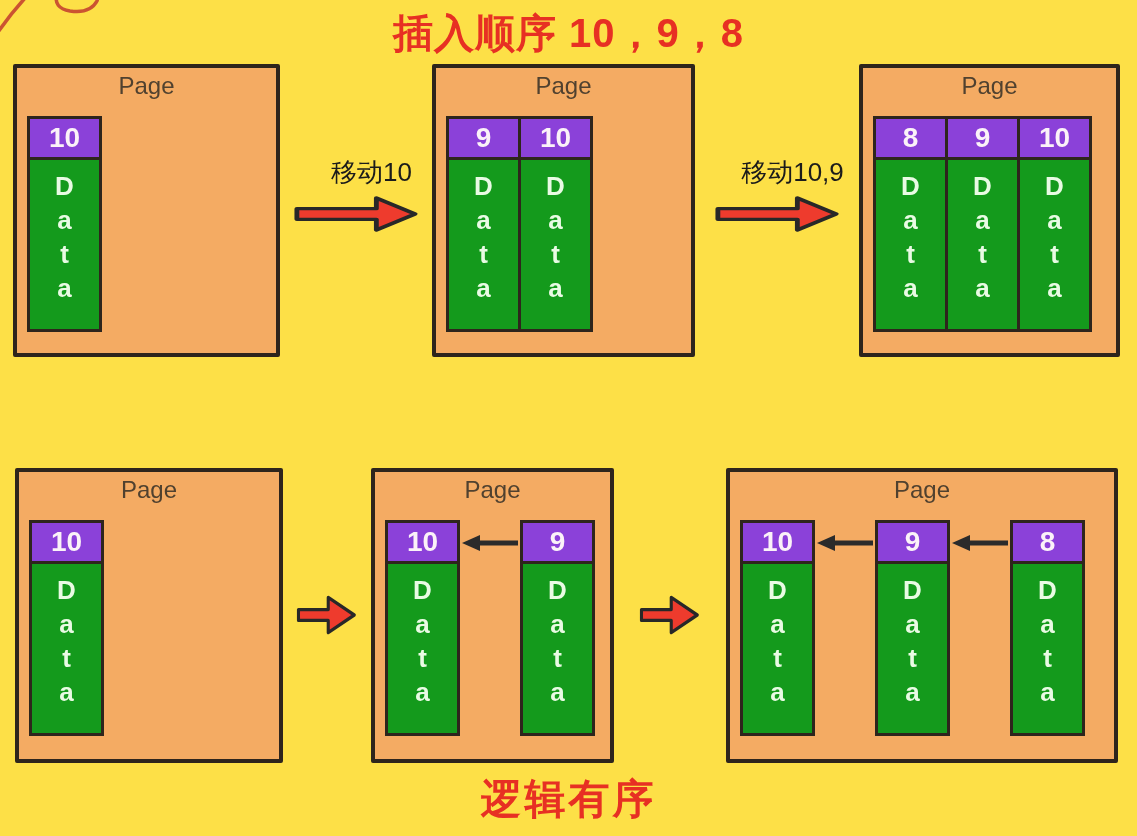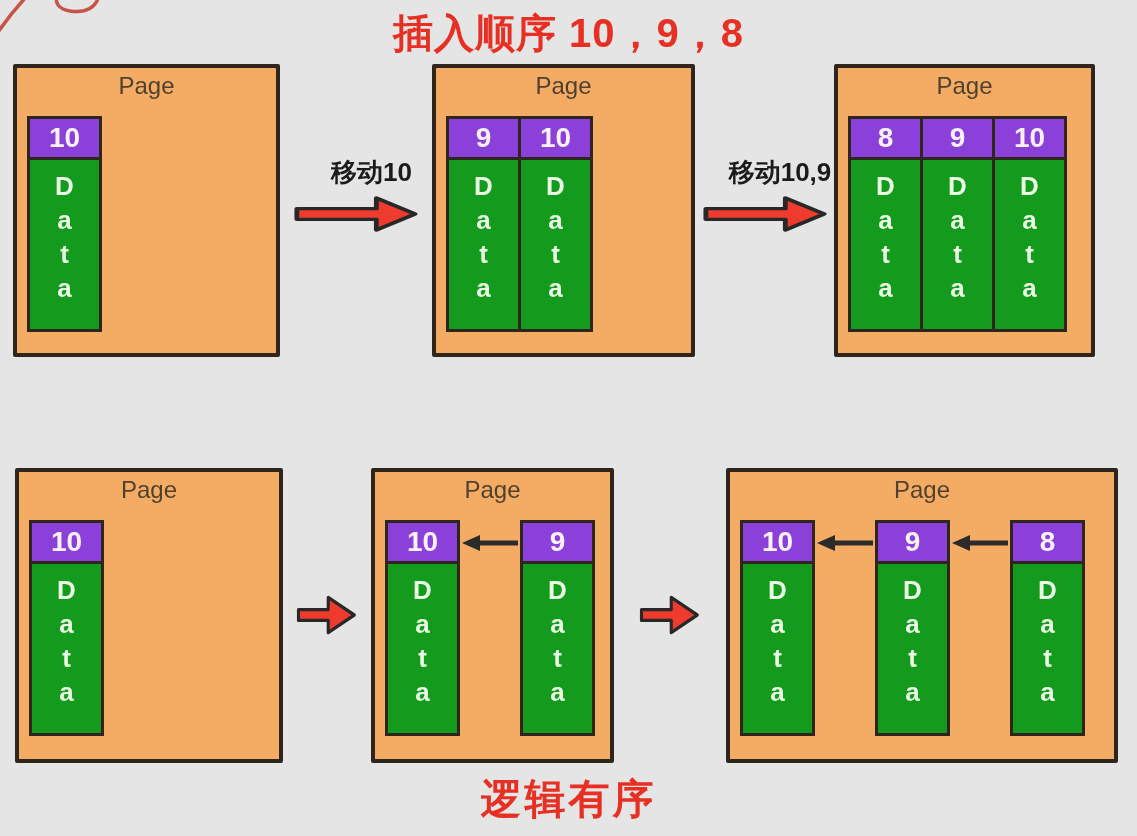--- a/index.html
+++ b/index.html
@@ -1,18 +1,18 @@
 <!DOCTYPE html>
 <html style="--page-bg: #F4AB63; --page-border: #2E251C; --hdr-bg: #8B41D9; --body-bg: #149A1C; --red: #E73023; --page-label: #50412F; --scribble: #C23B2E;"><head>
 <meta charset="utf-8">
 <style>
   * { margin:0; padding:0; box-sizing:border-box; }
   html,body { background:#ffffff; }
   .canvas {
-    position:relative; width:1137px; height:836px; background:#e5e5e5;
+    position:relative; width:1137px; height:836px; background:#fde047;
     font-family:"Liberation Sans","DejaVu Sans",sans-serif; overflow:hidden;
   }
   .title {
     position:absolute; top:6px; left:0; width:100%; text-align:center;
     font-size:40px; font-weight:bold; color:var(--red,#E73023); letter-spacing:1px;
   }
   .scribble { position:absolute; top:0; left:0; overflow:visible; }
   .row { position:absolute; display:flex; align-items:flex-start; }
   .row-0 { top:64px; left:13px; }
   .row-1 { top:468px; left:15px; }
@@ -42,21 +42,21 @@
   }
   .rec-body {
     height:172px; background:var(--body-bg,#149A1C); border:3px solid var(--page-border,#2E251C);
     border-top:none; color:#E9FBE4; font-weight:bold;
     display:flex; flex-direction:column; align-items:center; padding-top:9px;
   }
   .rec-body .letter { font-size:26px; line-height:34px; }
   .link-arrow { width:60px; height:20px; margin-top:13px; flex-shrink:0; }
   .arrow-col { display:flex; flex-direction:column; align-items:center; flex-shrink:0; }
   .transition-label {
-    font-size:26px; font-weight:bold; color:#1B1B1B; white-space:nowrap; line-height:32px;margin-left:31px;
+    font-size:26px; font-weight:normal; color:#1B1B1B; white-space:nowrap; line-height:32px;margin-left:31px;
   }
 </style>
 </head>
 <body>
 
 <div class="canvas">
 
   <svg class="scribble" width="130" height="40" viewBox="0 0 130 40">
     <path d="M-2,32 Q12,12 27,-4" fill="none" stroke="var(--scribble,#C23B2E)" stroke-width="3.5" stroke-linecap="round" opacity="0.85"></path>
     <path d="M57,-6 Q53,8 70,11 Q90,14 97,1 Q99,-5 97,-10" fill="none" stroke="var(--scribble,#C23B2E)" stroke-width="3.5" stroke-linecap="round" opacity="0.85"></path>
@@ -101,21 +101,21 @@
             <div class="rec-header">10</div>
             <div class="rec-body">
               <div class="letter">D</div>
               <div class="letter">a</div>
               <div class="letter">t</div>
               <div class="letter">a</div>
             </div>
           </div>
         </div>
       </div>
-      <div class="arrow-col" style="width: 139px; padding-top: 92px;">
+      <div class="arrow-col" style="width: 164px; padding-top: 92px;">
         <div class="transition-label">移动10,9</div>
         <svg width="126" height="40" viewBox="0 0 130 60" preserveAspectRatio="none" style="margin-top:6px">
           <polygon points="4,22 86,22 86,6 126,30 86,54 86,38 4,38" fill="#EE3B2D" stroke="#282828" stroke-width="5" stroke-linejoin="round"></polygon>
         </svg>
       </div>
       <div class="page adjacent" style="width: 261px;">
         <div class="page-label">Page</div>
         <div class="records">
           <div class="record">
             <div class="rec-header">8</div>

